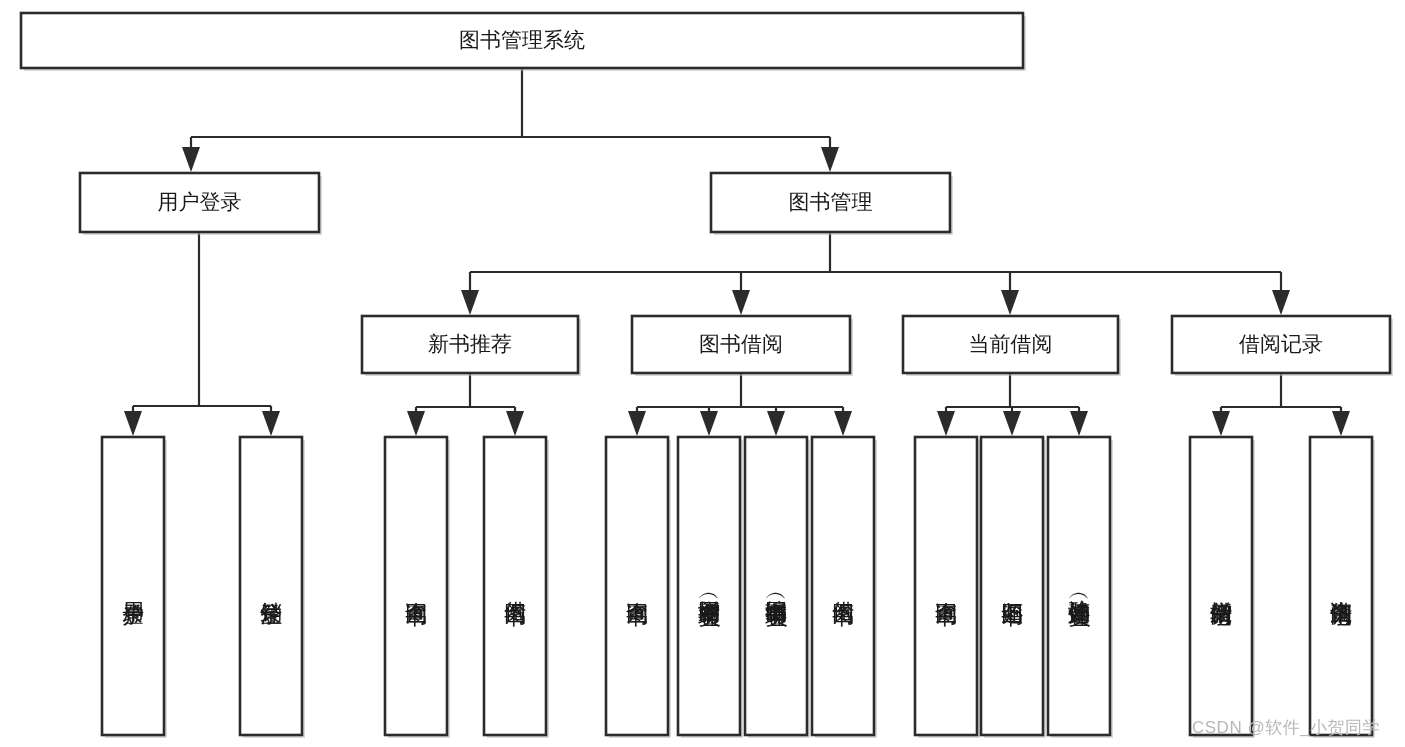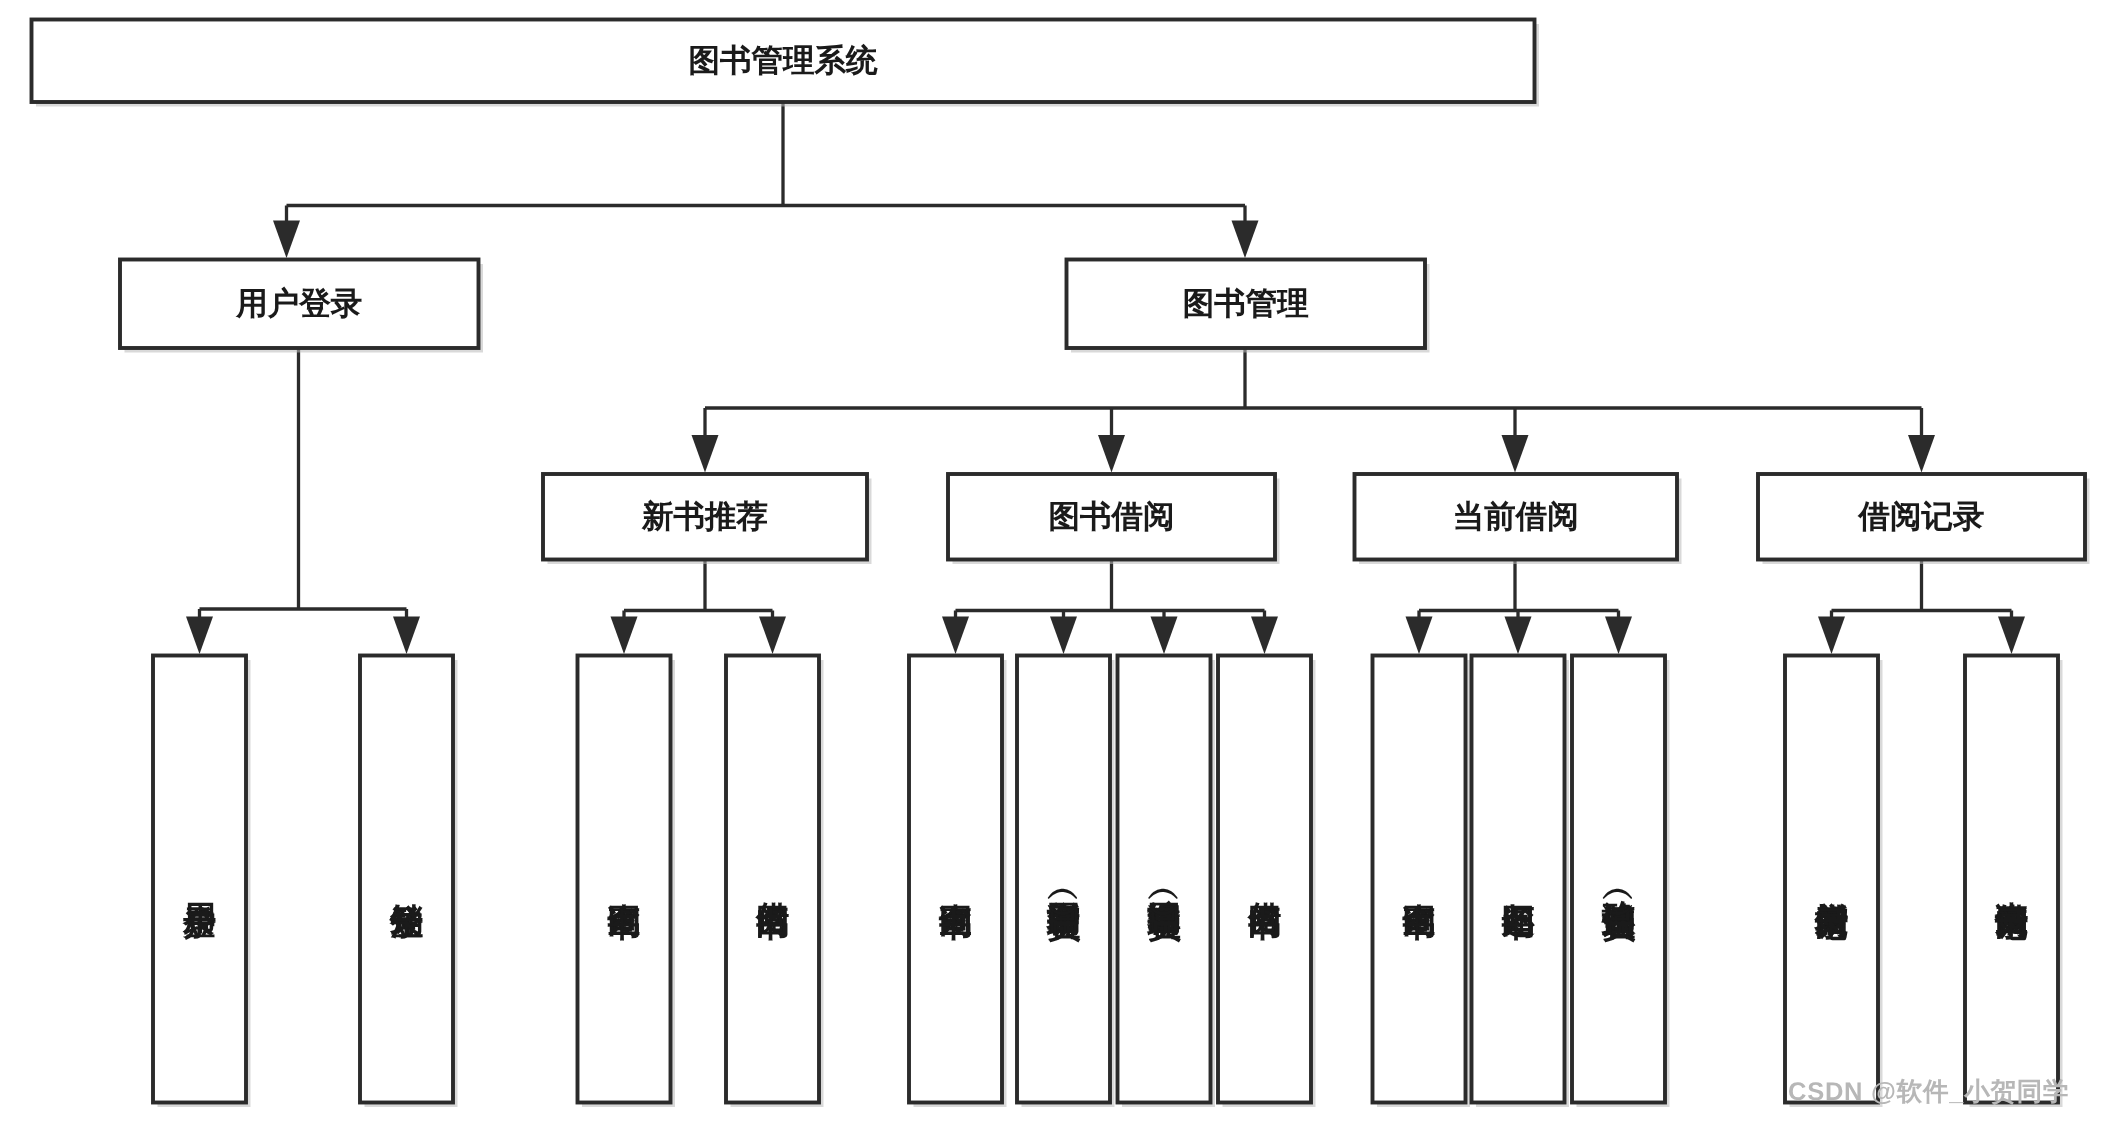--- a/index.html
+++ b/index.html
@@ -11,21 +11,20 @@
     width: 1405px;
     height: 747px;
     font-family: "Liberation Sans", "DejaVu Sans", sans-serif;
     overflow: hidden;
     position: relative;
   }
   #diagram-root {
     position: relative;
     width: 1405px;
     height: 747px;
-    font-weight: bold;
   }
   svg.diagram {
     position: absolute;
     left: 0;
     top: 0;
     width: 1405px;
     height: 747px;
     display: block;
   }
   .node-box {

